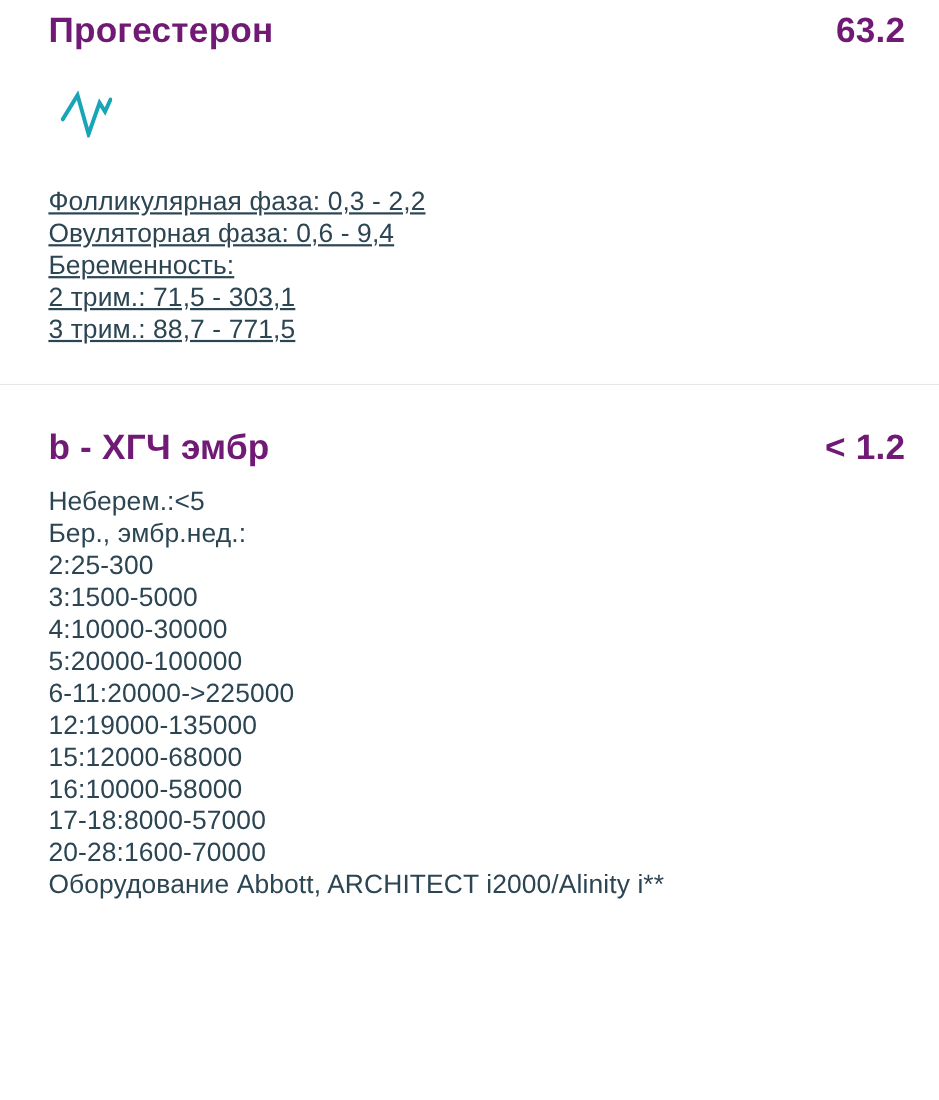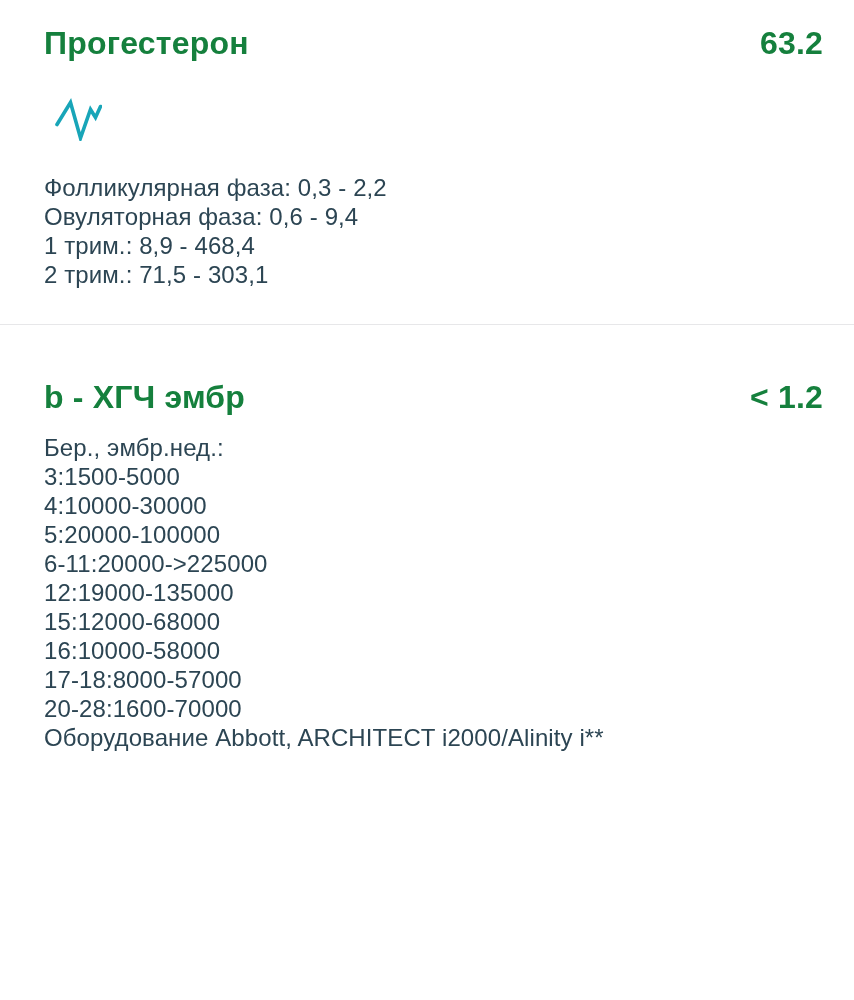--- a/index.html
+++ b/index.html
@@ -22,41 +22,40 @@
   }
   .section-1 { padding-top: 8px; }
   .section-2 { padding-top: 37px; }
   .test-header {
     display: flex;
     justify-content: space-between;
     align-items: center;
     font-size: 32px;
     line-height: 38px;
     font-weight: 600;
-    color: #15803d;
+    color: #701a75;
     letter-spacing: 0.2px;
-    margin-top: 16px;
   }
   .test-title { white-space: nowrap; }
   .test-value { white-space: nowrap; }
   .chart-icon-wrap {
     margin-top: 34px;
     margin-left: 11px;
     width: 47px;
     height: 45px;
   }
   .chart-icon-wrap svg { display: block; }
   .ref-block {
     font-size: 24px;
     line-height: 29px;
     font-weight: 400;
     color: #2c4553;
     letter-spacing: 0.1px;
   }
-  .ref-block-1 { margin-top: 32px; }
+  .ref-block-1 { margin-top: 44px; text-decoration: underline; }
   .ref-block-2 { margin-top: 17px; }
   .ref-line { white-space: nowrap; }
   .divider {
     margin-top: 35px;
     height: 1px;
     width: 100%;
     background: #e7e7e9;
   }
 </style>
 </head>
@@ -72,35 +71,38 @@
 
     <div class="chart-icon-wrap">
       <svg width="47" height="45" viewBox="0 0 47 45" xmlns="http://www.w3.org/2000/svg" aria-hidden="true">
         <polyline points="2,28.5 15.5,6.5 25.5,42 35.5,13.5 40.5,21.5 45.5,10.5" fill="none" stroke="#18a5b8" stroke-width="3.6" stroke-linecap="round" stroke-linejoin="miter"></polyline>
       </svg>
     </div>
 
     <div class="ref-block ref-block-1">
         <div class="ref-line">Фолликулярная фаза: 0,3 - 2,2</div>
         <div class="ref-line">Овуляторная фаза: 0,6 - 9,4</div>
-        <div class="ref-line">1 трим.: 8,9 - 468,4</div>
+        <div class="ref-line">Беременность:</div>
         <div class="ref-line">2 трим.: 71,5 - 303,1</div>
+        <div class="ref-line">3 трим.: 88,7 - 771,5</div>
       </div>
   </div>
 
   <div class="divider"></div>
 
   <div class="test-section section-2">
     <div class="test-header">
       <div class="test-title">b - ХГЧ эмбр</div>
       <div class="test-value">&lt; 1.2</div>
     </div>
 
     <div class="ref-block ref-block-2">
+        <div class="ref-line">Неберем.:&lt;5</div>
         <div class="ref-line">Бер., эмбр.нед.:</div>
+        <div class="ref-line">2:25-300</div>
         <div class="ref-line">3:1500-5000</div>
         <div class="ref-line">4:10000-30000</div>
         <div class="ref-line">5:20000-100000</div>
         <div class="ref-line">6-11:20000-&gt;225000</div>
         <div class="ref-line">12:19000-135000</div>
         <div class="ref-line">15:12000-68000</div>
         <div class="ref-line">16:10000-58000</div>
         <div class="ref-line">17-18:8000-57000</div>
         <div class="ref-line">20-28:1600-70000</div>
         <div class="ref-line">Оборудование Abbott, ARCHITECT i2000/Alinity i**</div>

